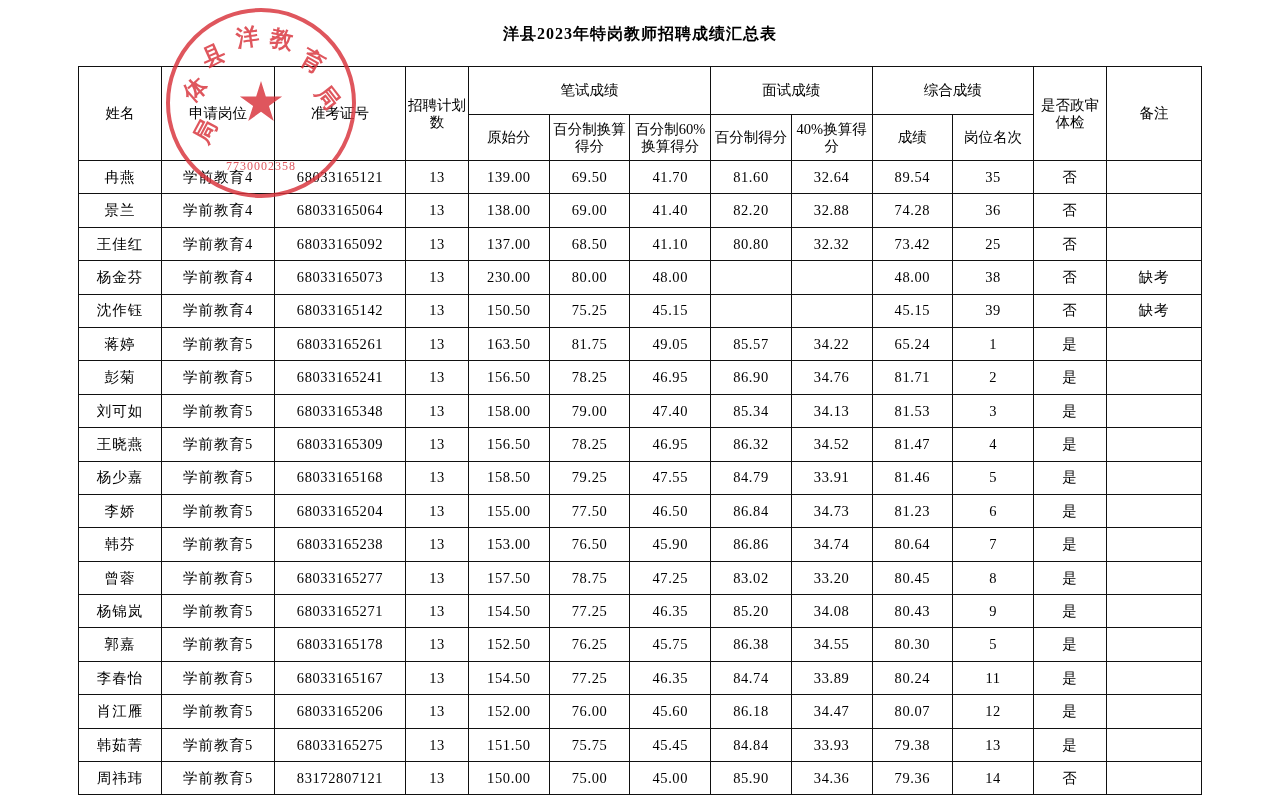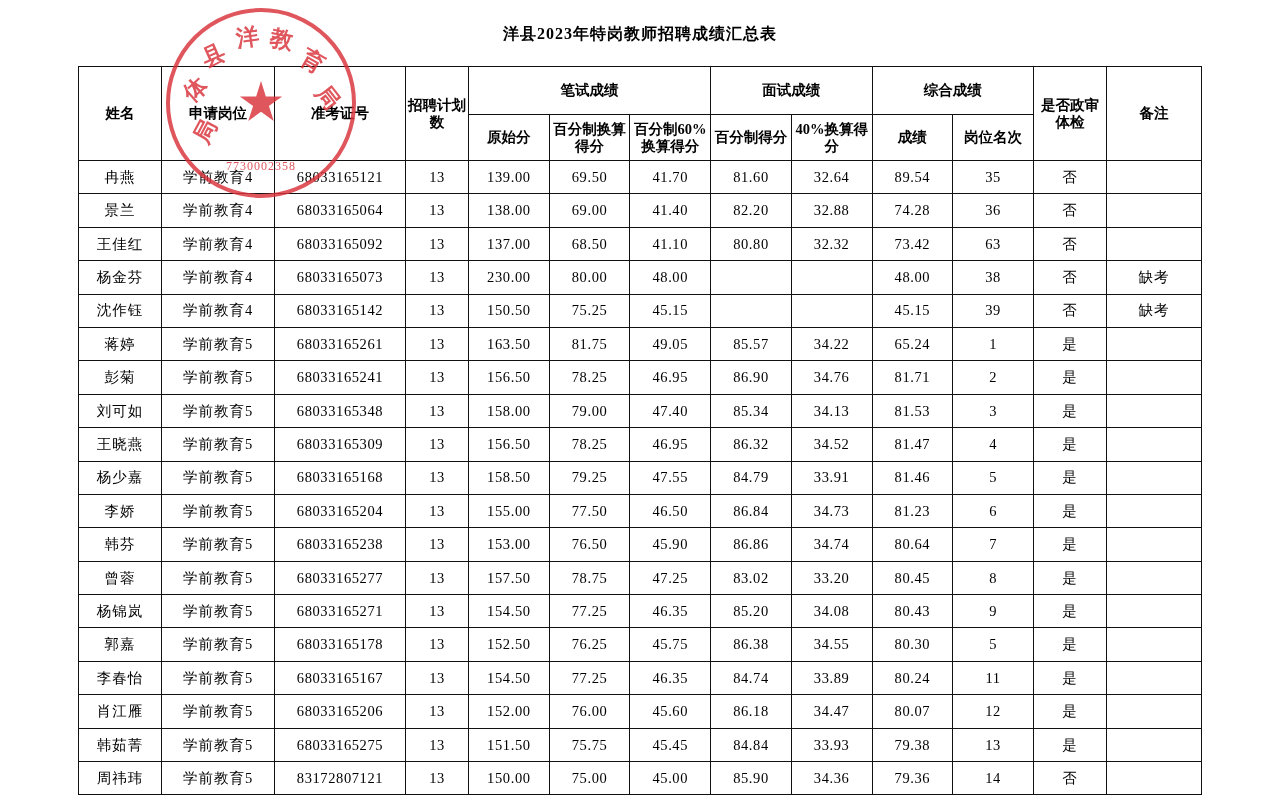--- a/index.html
+++ b/index.html
@@ -96,21 +96,21 @@
   table.grid th, table.grid td {
     border: 1px solid #111;
     text-align: center;
     vertical-align: middle;
     font-size: 14.5px;
     font-family: "Liberation Serif", "DejaVu Serif", serif;
     padding: 0;
     line-height: 1.15;
   }
   table.grid th {
-    font-weight: bold;
+    font-weight: normal;
   }
   .h-main { height: 47px; }
   .h-sub  { height: 45px; }
   td.row-cell { height: 32.4px; }
 
   .c-name   { width: 82px; }
   .c-post   { width: 112px; }
   .c-exam   { width: 130px; }
   .c-plan   { width: 62px; }
   .c-raw    { width: 78px; }
@@ -206,21 +206,21 @@
           <td class="row-cell c-name nm">王佳红</td>
           <td class="row-cell c-post nm">学前教育4</td>
           <td class="row-cell c-exam num">68033165092</td>
           <td class="row-cell c-plan num">13</td>
           <td class="row-cell c-raw num">137.00</td>
           <td class="row-cell c-conv num">68.50</td>
           <td class="row-cell c-c60 num">41.10</td>
           <td class="row-cell c-i100 num">80.80</td>
           <td class="row-cell c-i40 num">32.32</td>
           <td class="row-cell c-total num">73.42</td>
-          <td class="row-cell c-rank num">63</td>
+          <td class="row-cell c-rank num">25</td>
           <td class="row-cell c-phys nm">否</td>
           <td class="row-cell c-remark nm"></td>
         </tr>
         <tr>
           <td class="row-cell c-name nm">杨金芬</td>
           <td class="row-cell c-post nm">学前教育4</td>
           <td class="row-cell c-exam num">68033165073</td>
           <td class="row-cell c-plan num">13</td>
           <td class="row-cell c-raw num">230.00</td>
           <td class="row-cell c-conv num">80.00</td>

